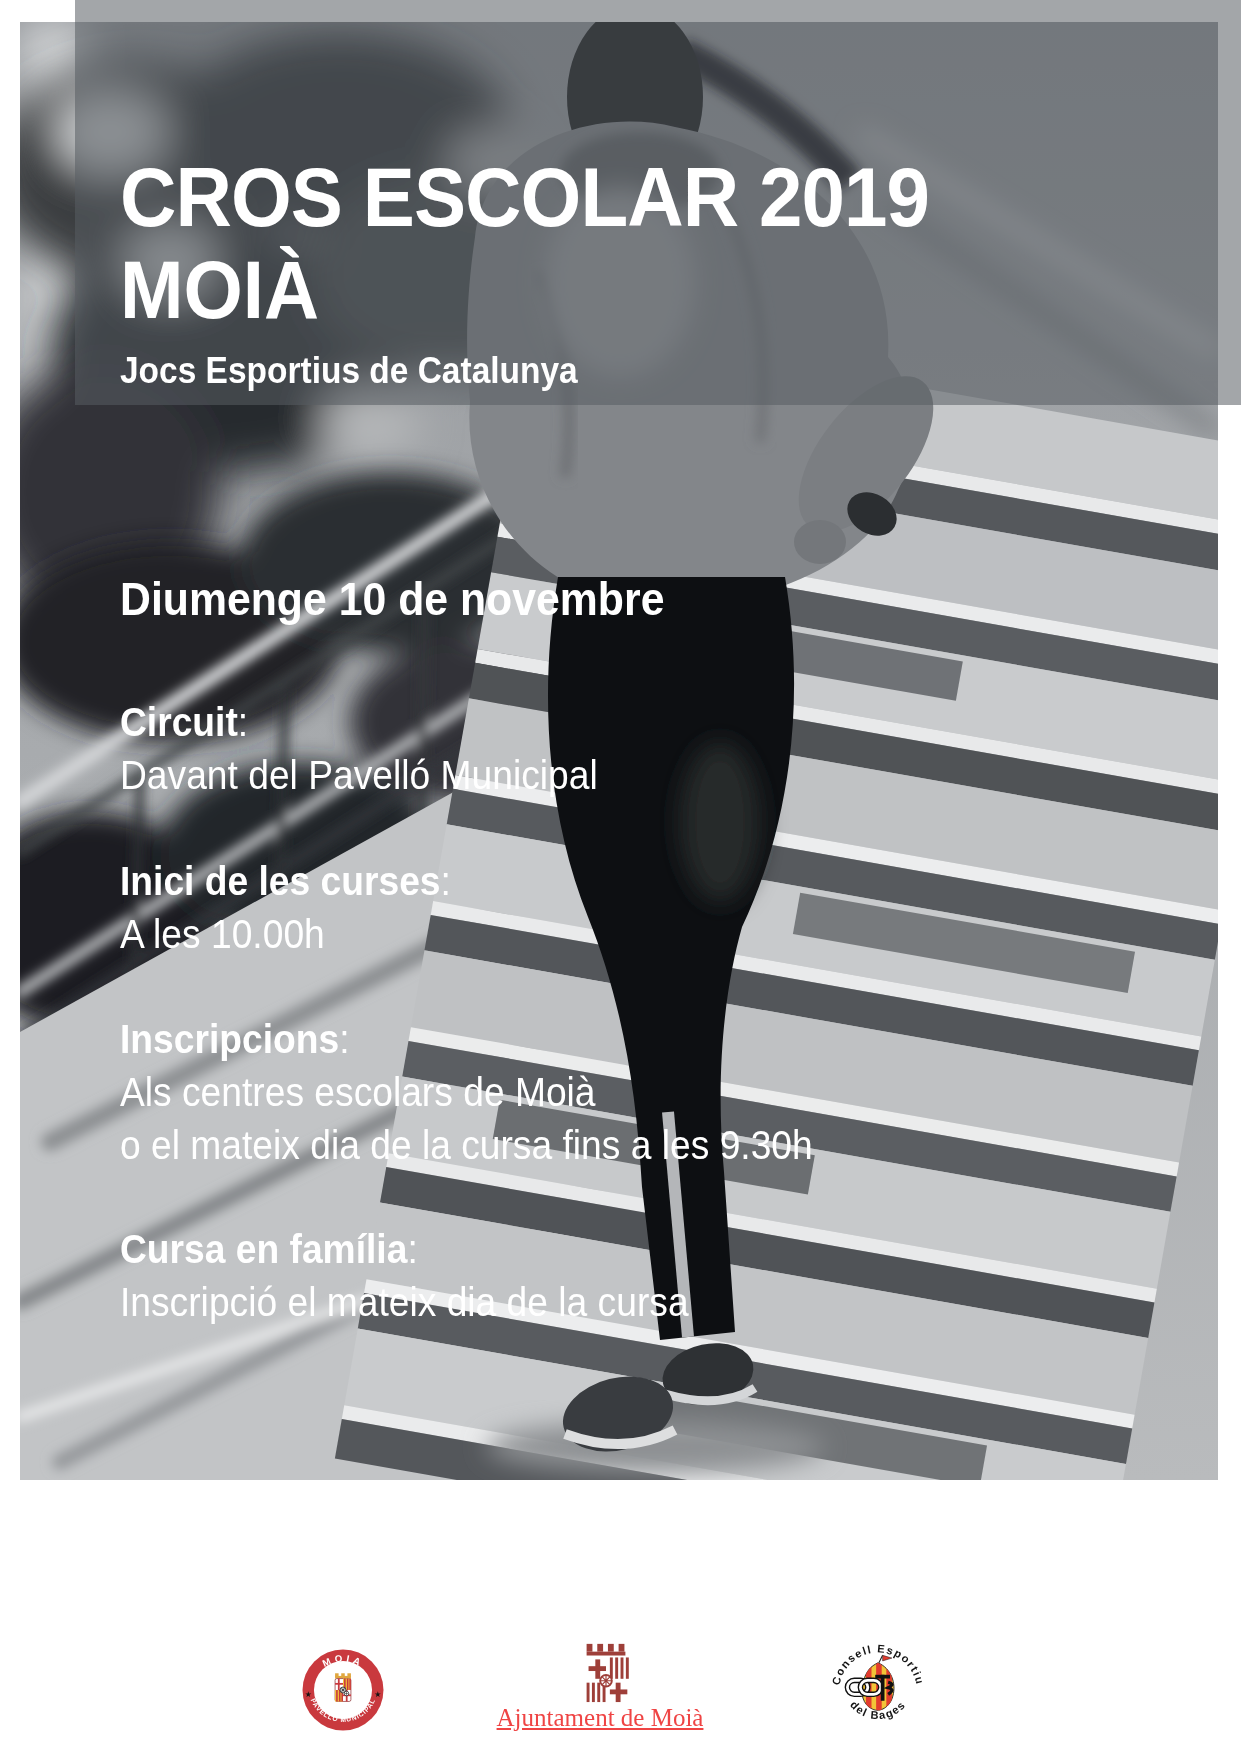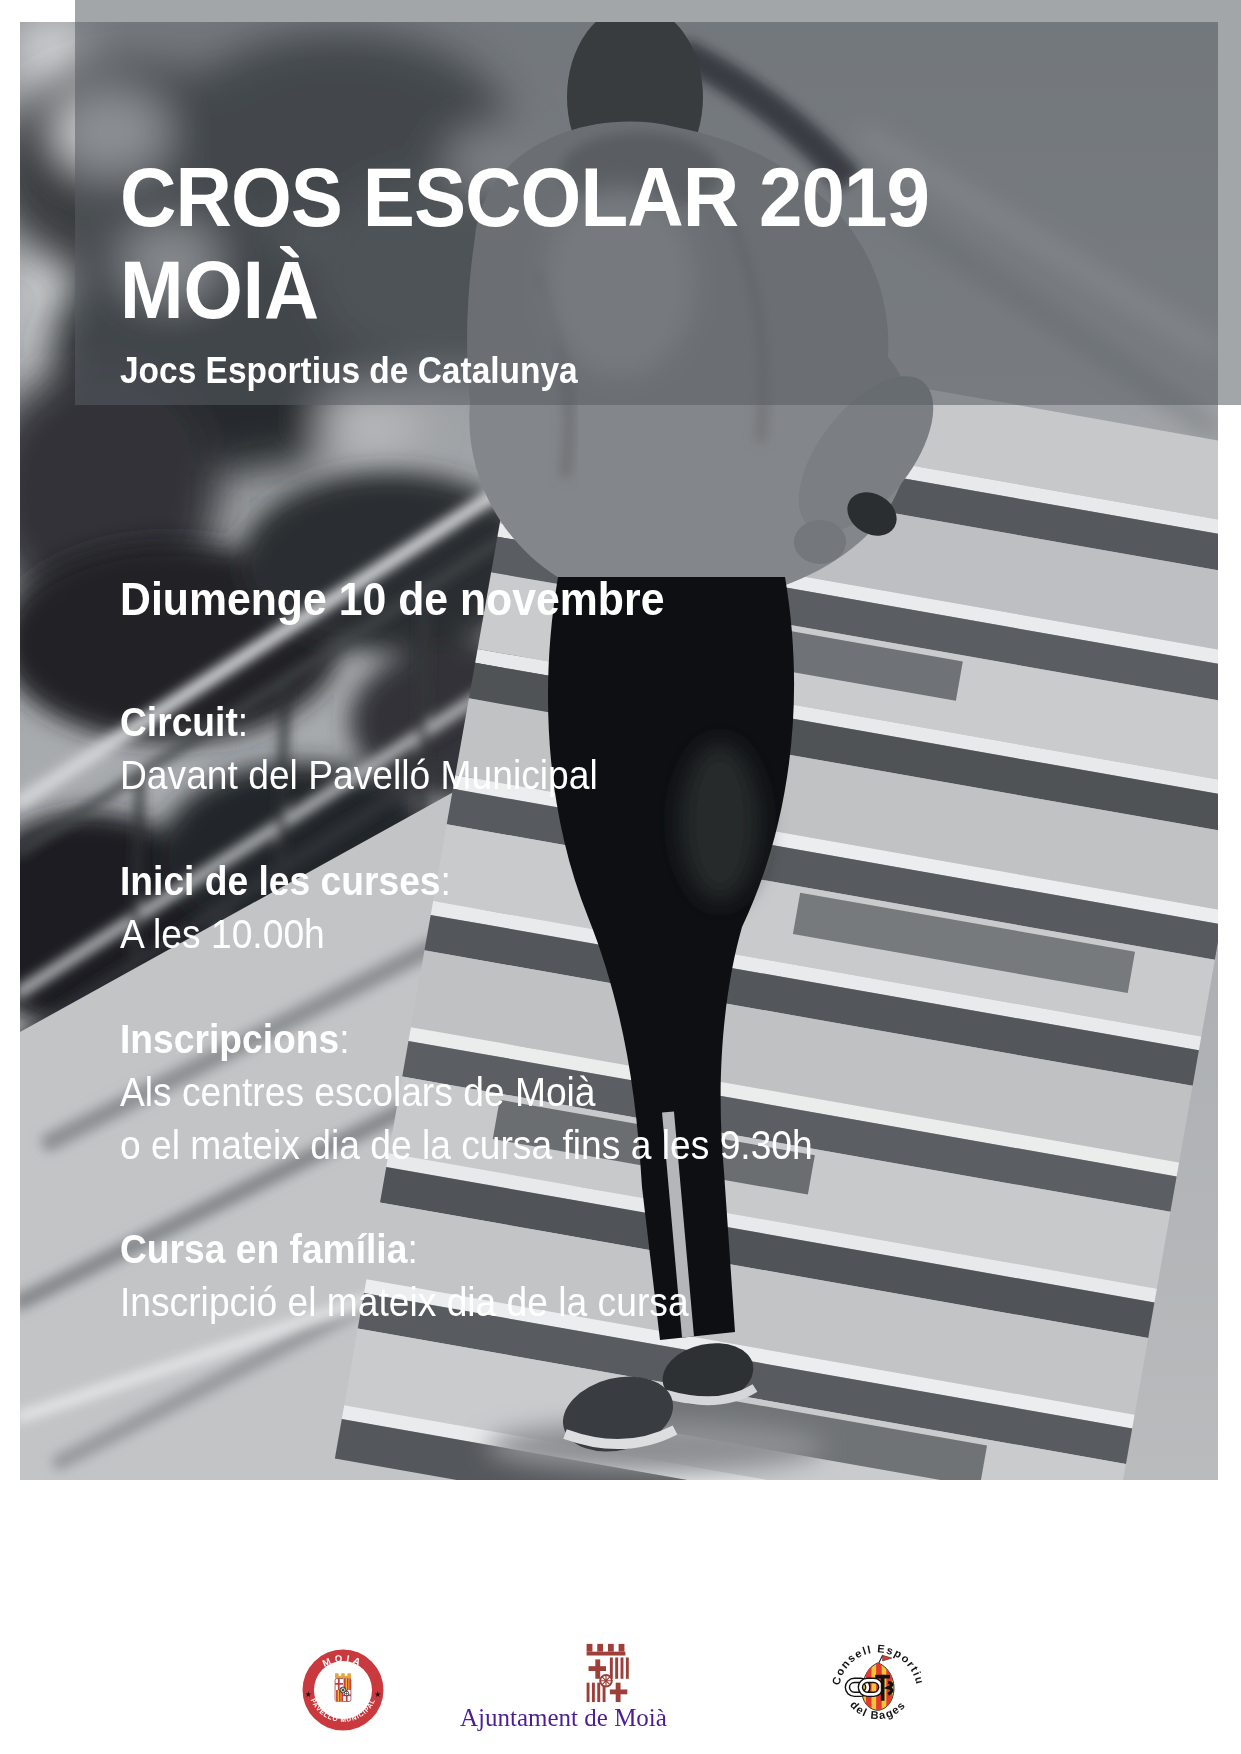--- a/index.html
+++ b/index.html
@@ -15,22 +15,22 @@
   .ptext{color:#ffffff;z-index:3;transform:scaleX(0.93);transform-origin:left top;white-space:nowrap;}
   .title{left:120px;top:150px;font-size:84px;font-weight:800;line-height:95px;letter-spacing:-1px;}
   .city{left:120px;top:245px;font-size:82px;font-weight:800;line-height:90px;}
   .tagline{left:120px;top:345px;font-size:36px;font-weight:700;line-height:52px;}
   .date-heading{left:120px;top:571px;font-size:46px;font-weight:800;line-height:56px;}
   .section{left:120px;font-size:40px;line-height:53px;font-weight:400;}
   .section .lbl{font-weight:800;display:inline;}
   .section .colon{font-weight:400;display:inline;}
   .sec-circuit{top:696px;} .sec-inici{top:855px;} .sec-inscripcions{top:1013px;} .sec-cursa{top:1223px;}
   
-  .footer-caption{left:460px;top:1704px;width:280px;text-align:left;color:#4c1d95;
-        font-family:"Liberation Serif",serif;font-size:25px;z-index:3;}
+  .footer-caption{left:460px;top:1704px;width:280px;text-align:center;color:#ef4444;
+        font-family:"Liberation Serif",serif;font-size:25px;z-index:3;text-decoration:underline;}
   .logo{z-index:3;}
 </style>
 </head>
 <body>
 
 <div class="page">
 
   <div class="abs photo">
     <svg width="1198" height="1458" viewBox="0 0 1198 1458" preserveAspectRatio="none">
       <defs>

